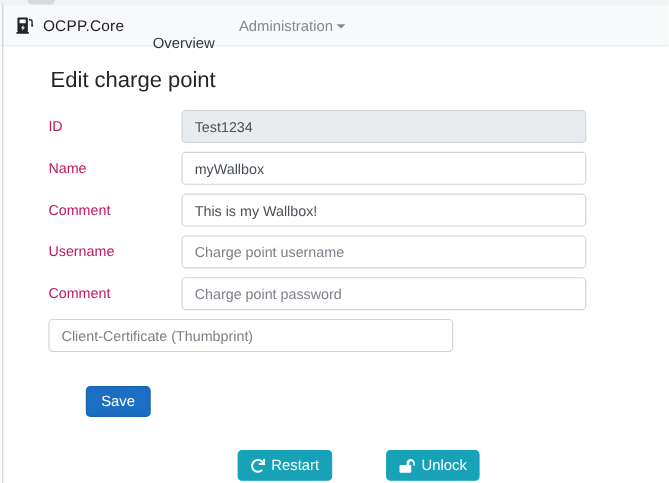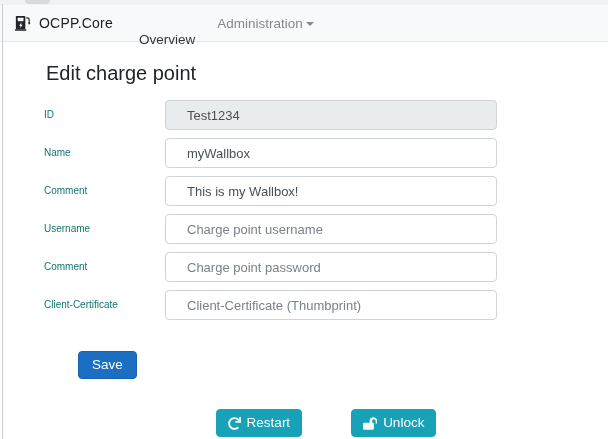--- a/index.html
+++ b/index.html
@@ -17,24 +17,24 @@
   .nav-link{font-size:13.5px;margin-right:6px;padding:4px 8px;text-decoration:none;cursor:pointer;background:none;border:none;font-family:inherit;}
   .nav-link.active{color:#34373a;margin-top:32px;}
   .nav-link.muted{color:#84898e;display:flex;align-items:center;gap:3px;}
   .caret{width:0;height:0;border-left:4px solid transparent;border-right:4px solid transparent;border-top:4px solid #84898e;display:inline-block;margin-top:1px;}
 
   .content{padding:20px 0 0 30px;}
   .page-title{font-size:20px;line-height:23px;font-weight:500;color:#212529;margin:0 0 15px 16px;}
 
   .edit-form{margin-left:14px;}
   .form-row{display:flex;margin-bottom:8px;}
-  .form-label{width:121px;font-size:10px;color:#0f766e;line-height:30px;}
+  .form-label{width:121px;font-size:13px;color:#be185d;line-height:30px;}
   .form-input{
-    width:332px;height:30px;box-sizing:border-box;border:1px solid #ced4da;border-radius:4px;
-    padding:0 21px;font-size:13px;color:#495057;background:#fff;font-family:inherit;outline:none;
+    width:368px;height:30px;box-sizing:border-box;border:1px solid #ced4da;border-radius:4px;
+    padding:0 11px;font-size:13px;color:#495057;background:#fff;font-family:inherit;outline:none;
   }
   .form-input::placeholder{color:#7b8188;opacity:1;}
   .form-input:disabled{background:#e9ecef;color:#495057;}
 
   .btn{border-radius:4px;font-size:13.5px;font-family:inherit;cursor:pointer;display:inline-flex;align-items:center;gap:6px;line-height:16px;}
   .btn-primary{background:#1b6ec2;border:1px solid #1861ac;color:#fff;padding:5px 13px;margin-top:23px;margin-left:34px;}
   .btn-info{background:#17a2b8;border:1px solid #17a2b8;color:#fff;padding:5px 11px;}
   .action-row{margin-left:14px;margin-top:30px;display:flex;align-items:center;justify-content:center;}
   .unlock-btn{margin-left:49px;}
   .btn svg{display:block;}
@@ -85,21 +85,20 @@
       </div>
       <div class="form-row">
         <label class="form-label">Username</label>
         <input class="form-input" type="text" placeholder="Charge point username" style="">
       </div>
       <div class="form-row">
         <label class="form-label">Comment</label>
         <input class="form-input" type="password" placeholder="Charge point password" style="">
       </div>
       <div class="form-row">
-        <label class="form-label">Client-Certificate</label>
         <input class="form-input" type="text" placeholder="Client-Certificate (Thumbprint)" style="">
       </div>
 
       <button class="btn btn-primary" type="submit">Save</button>
     </form>
 
     <div class="action-row">
       <button class="btn btn-info" type="button">
         <svg width="13" height="13" viewBox="0 0 512 512">
           <path fill="#ffffff" d="M500.33 0h-47.41a12 12 0 0 0-12 12.57l4 82.76A247.42 247.42 0 0 0 256 8C119.34 8 7.9 119.53 8 256.19 8.1 393.07 119.1 504 256 504a247.1 247.1 0 0 0 166.18-63.91 12 12 0 0 0 .48-17.43l-34-34a12 12 0 0 0-16.38-.55A176 176 0 1 1 402.1 157.8l-101.53-4.87a12 12 0 0 0-12.57 12v47.41a12 12 0 0 0 12 12h200.33a12 12 0 0 0 12-12V12a12 12 0 0 0-12-12z"></path>

